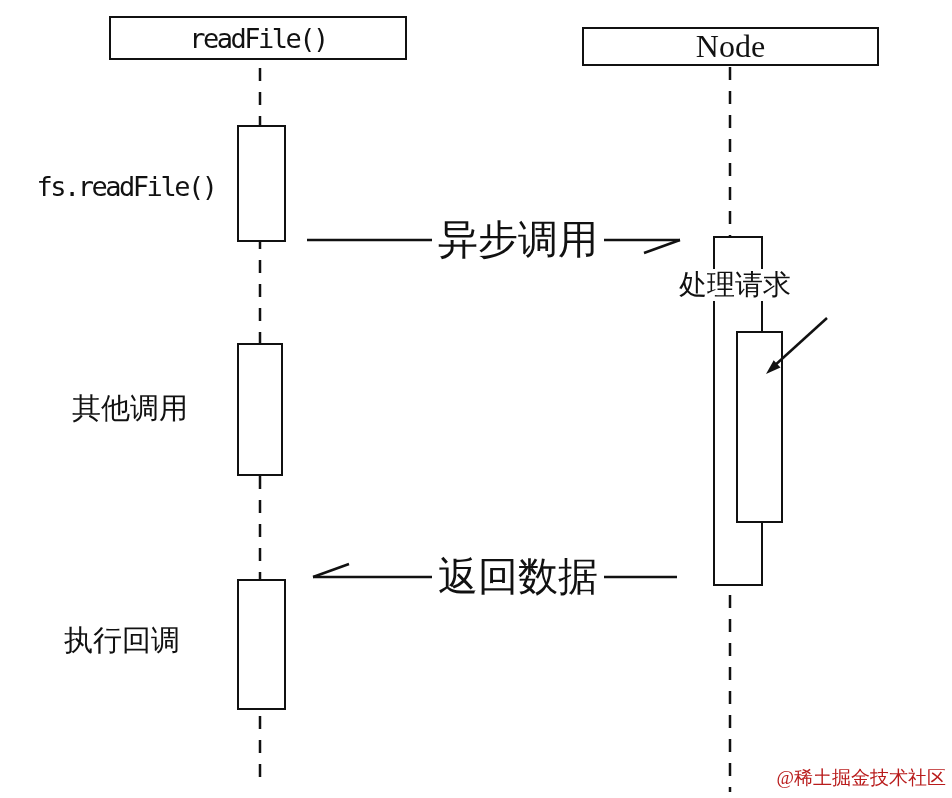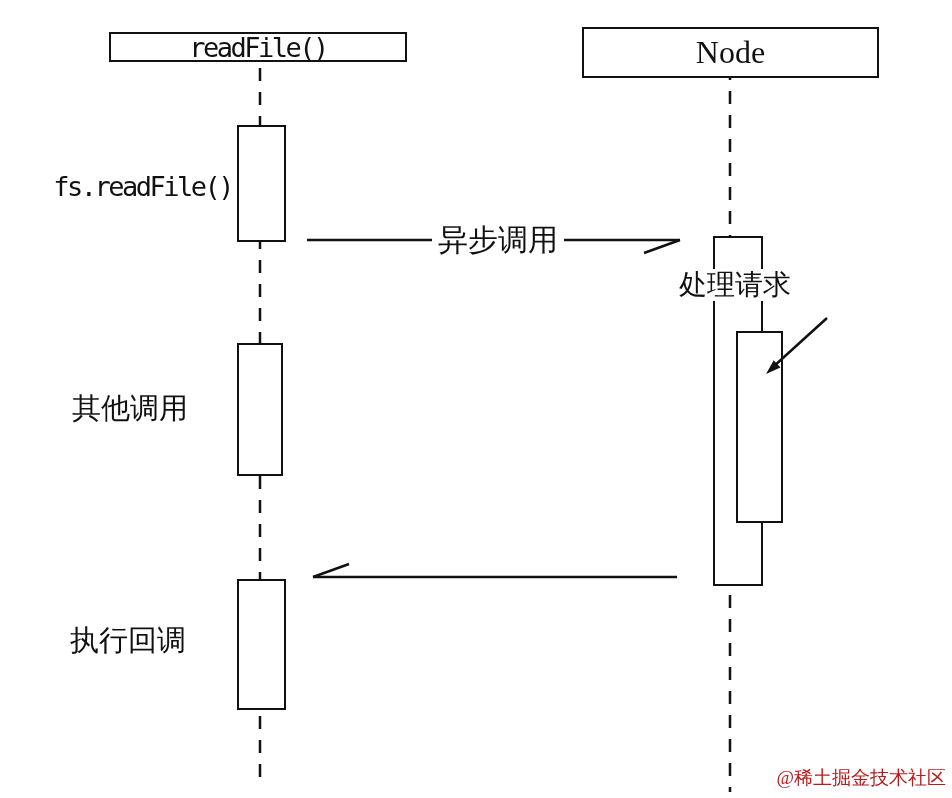--- a/index.html
+++ b/index.html
@@ -28,22 +28,22 @@
   .actor-box {
     position: absolute;
     box-sizing: border-box;
     border: 2.5px solid #111111;
     background: #ffffff;
     display: flex;
     align-items: center;
     justify-content: center;
     z-index: 1;
   }
-  .actor-left-box  { left: 109px; top: 32px; width: 298px; height: 30px; }
-  .actor-right-box { left: 582px; top: 27px; width: 297px; height: 51px; }
+  .actor-left-box  { left: 109px; top: 16px; width: 298px; height: 44px; }
+  .actor-right-box { left: 582px; top: 27px; width: 297px; height: 39px; }
 
   .mono-text {
     font-family: "DejaVu Sans Mono", "Liberation Mono", monospace;
     font-size: 27px;
     letter-spacing: -2.5px;
     white-space: nowrap;
   }
   .serif-text {
     font-family: "Liberation Serif", "DejaVu Serif", serif;
     font-size: 32px;
@@ -65,34 +65,34 @@
 
   .side-label {
     position: absolute;
     font-size: 29px;
     line-height: 32px;
     white-space: nowrap;
     z-index: 3;
   }
   .lbl-fs {
     left: 20px; top: 171px; width: 212px;
-    text-align: right;
+    text-align: center;
   }
   .lbl-other    { left: 64px;  top: 392px; margin-left: 8px; }
-  .lbl-callback { left: 70px;  top: 624px; }
+  .lbl-callback { left: 64px;  top: 624px; }
   .lbl-process  {
     left: 676px; top: 269px;
     background: #ffffff;
     padding: 0 3px;
     font-size: 28px;
   }
 
   .msg-label {
     position: absolute;
-    font-size: 30px;
+    font-size: 40px;
     line-height: 34px;
     background: #ffffff;
     padding: 0 6px;
     white-space: nowrap;
     z-index: 4;
   }
   .lbl-async  { left: 432px; top: 223px; }
   .lbl-return { left: 432px; top: 560px; }
 
   .watermark {
@@ -145,16 +145,17 @@
       <polygon points="766,374 773.7,360.2 780.5,367.6" fill="#111111"></polygon>
     </g>
   </svg>
 
   <div class="side-label lbl-fs mono-text" style="font-size:27px;">fs.readFile()</div>
   <div class="side-label lbl-other">其他调用</div>
   <div class="side-label lbl-callback">执行回调</div>
   <div class="side-label lbl-process">处理请求</div>
 
   <div class="msg-label lbl-async">异步调用</div>
+  <div class="msg-label lbl-return">返回数据</div>
 
   <div class="watermark">@稀土掘金技术社区</div>
 
 </div>
 
 </body></html>

